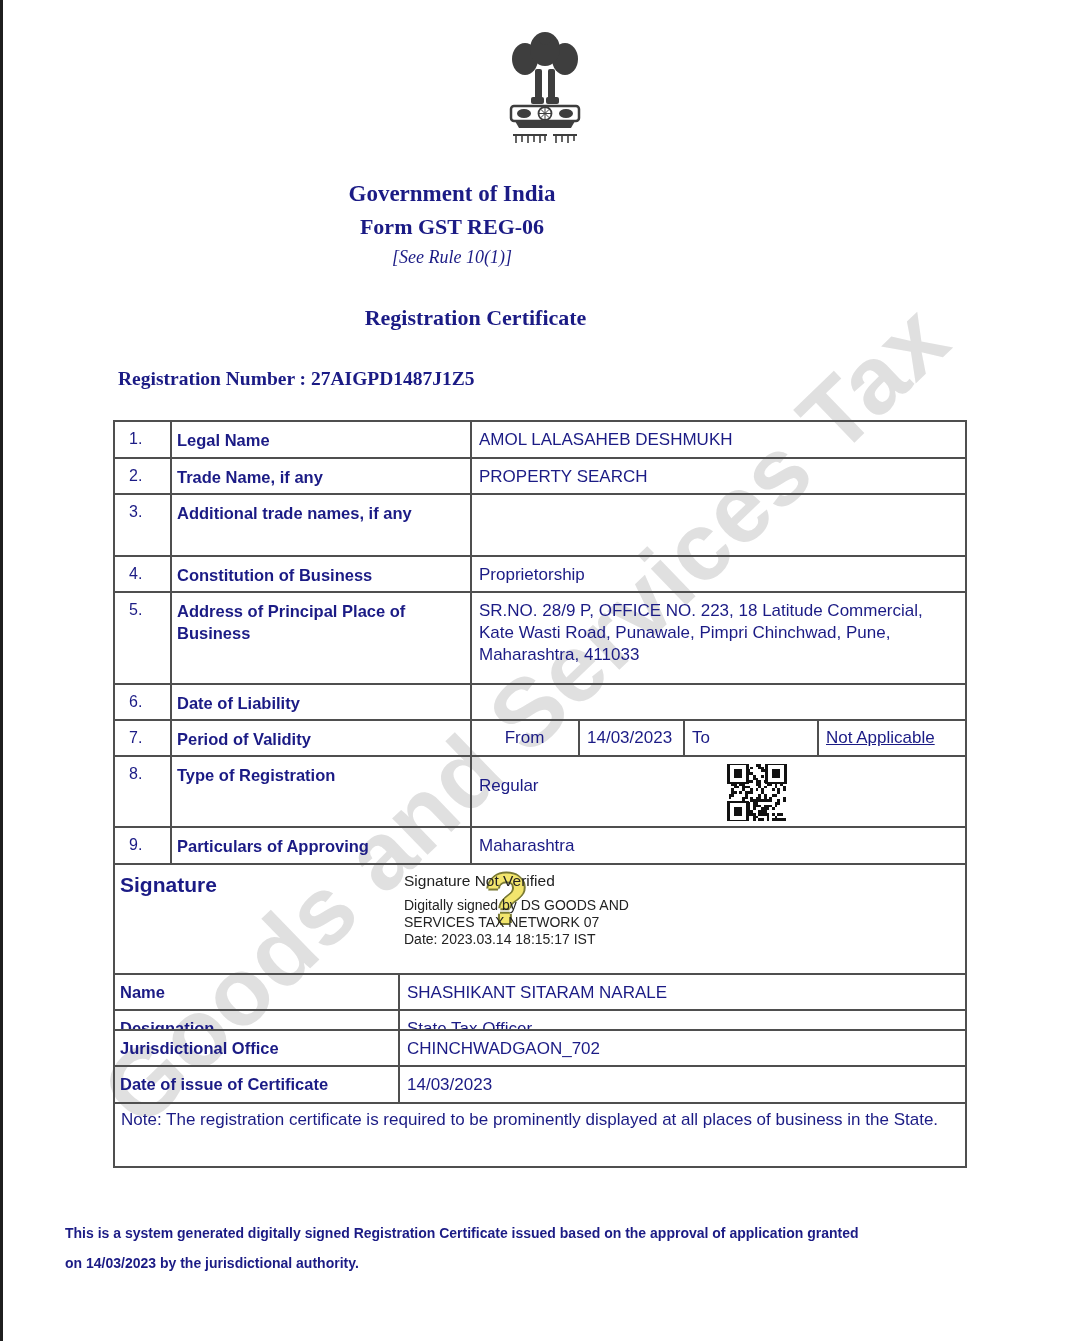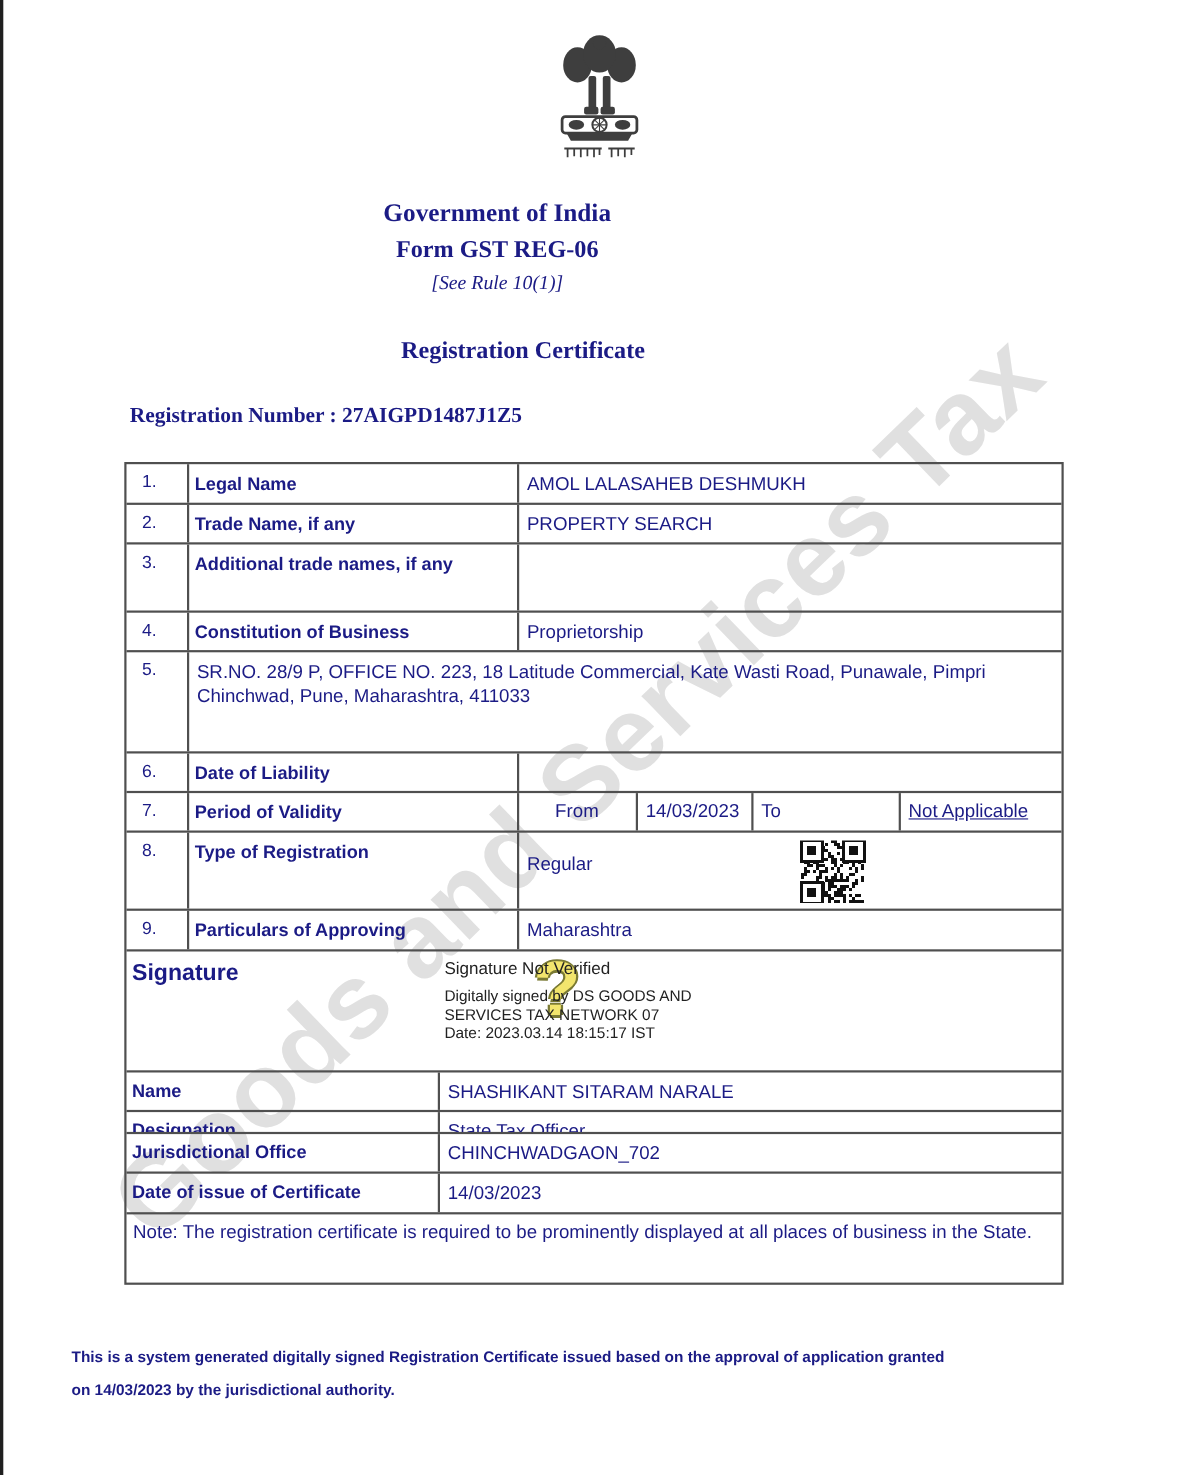--- a/index.html
+++ b/index.html
@@ -157,20 +157,21 @@
       </div>
 
       <div class="row h36">
         <div class="c c-num">4.</div>
         <div class="c c-label">Constitution of Business</div>
         <div class="c c-val">Proprietorship</div>
       </div>
 
       <div class="row h92">
         <div class="c c-num">5.</div>
+        <div class="c c-label">Address of Principal Place of Business</div>
         <div class="c c-val">SR.NO. 28/9 P, OFFICE NO. 223, 18 Latitude Commercial, Kate Wasti Road, Punawale, Pimpri Chinchwad, Pune, Maharashtra, 411033</div>
       </div>
 
       <div class="row h36">
         <div class="c c-num">6.</div>
         <div class="c c-label">Date of Liability</div>
         <div class="c c-val"></div>
       </div>
 
       <div class="row h36">

